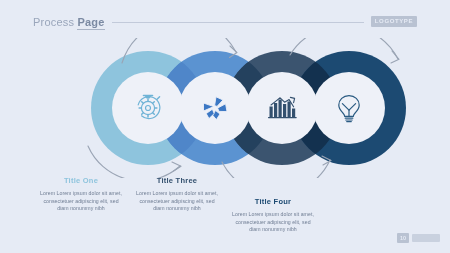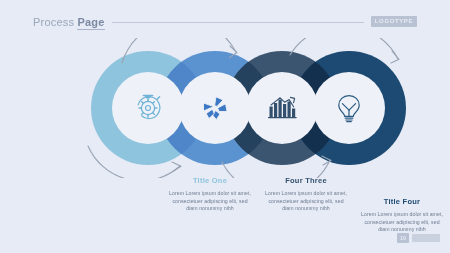--- a/index.html
+++ b/index.html
@@ -73,21 +73,20 @@
   #diagram svg { display: block; }
 
   
   #captions {
     position: absolute;
     left: 0;
     top: 176px;
     width: 450px;
     height: 56px;
     display: flex;
-    justify-content: flex-end;
   }
   .caption {
     width: 96px;
     text-align: center;
   }
   .caption-title {
     font-size: 7.5px;
     font-weight: 700;
     letter-spacing: 0.25px;
     margin-bottom: 5px;
@@ -276,21 +275,21 @@
       </g>
     </svg>
   </div>
 
   <div id="captions">
     <div class="caption" style="margin-left:33px;">
       <div class="caption-title" style="color: rgb(142, 196, 221);">Title One</div>
       <div class="caption-body">Lorem Lorem ipsum dolor sit amet, consectetuer adipiscing elit, sed diam nonummy nibh</div>
     </div>
     <div class="caption">
-      <div class="caption-title" style="color: rgb(51, 80, 110);">Four Three</div>
+      <div class="caption-title" style="color: rgb(51, 80, 110);">Title Three</div>
       <div class="caption-body">Lorem Lorem ipsum dolor sit amet, consectetuer adipiscing elit, sed diam nonummy nibh</div>
     </div>
     <div class="caption">
       <div class="caption-title" style="color: rgb(28, 74, 114); margin-top: 21px;">Title Four</div>
       <div class="caption-body">Lorem Lorem ipsum dolor sit amet, consectetuer adipiscing elit, sed diam nonummy nibh</div>
     </div>
   </div>
 
   <div id="footer">
     <div id="page-badge">10</div>

